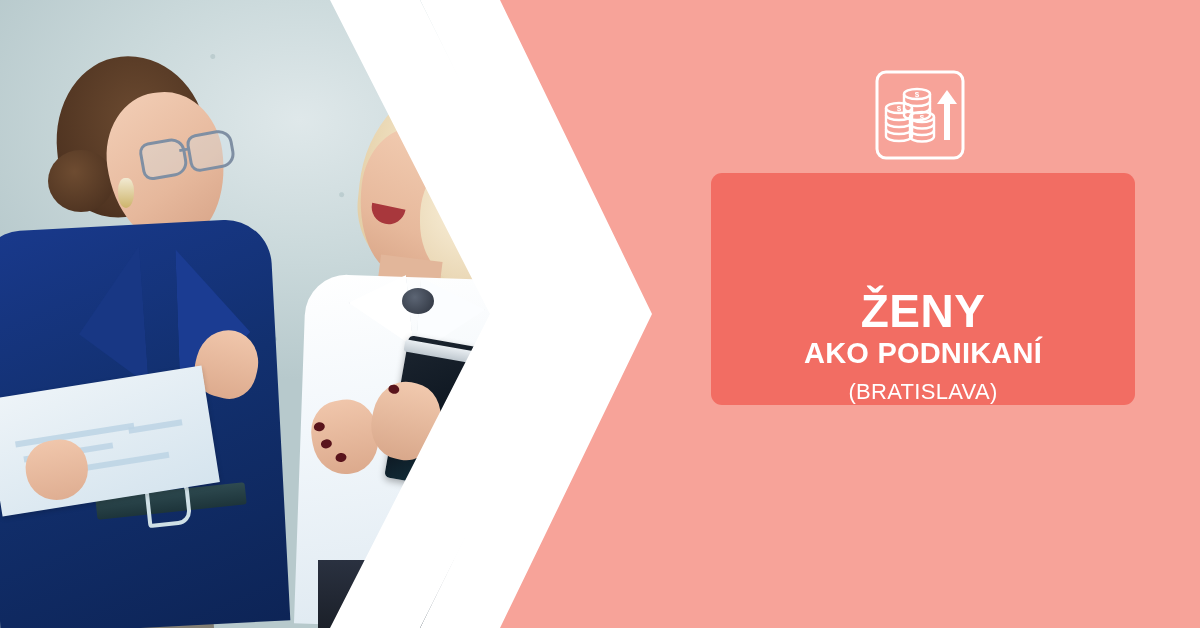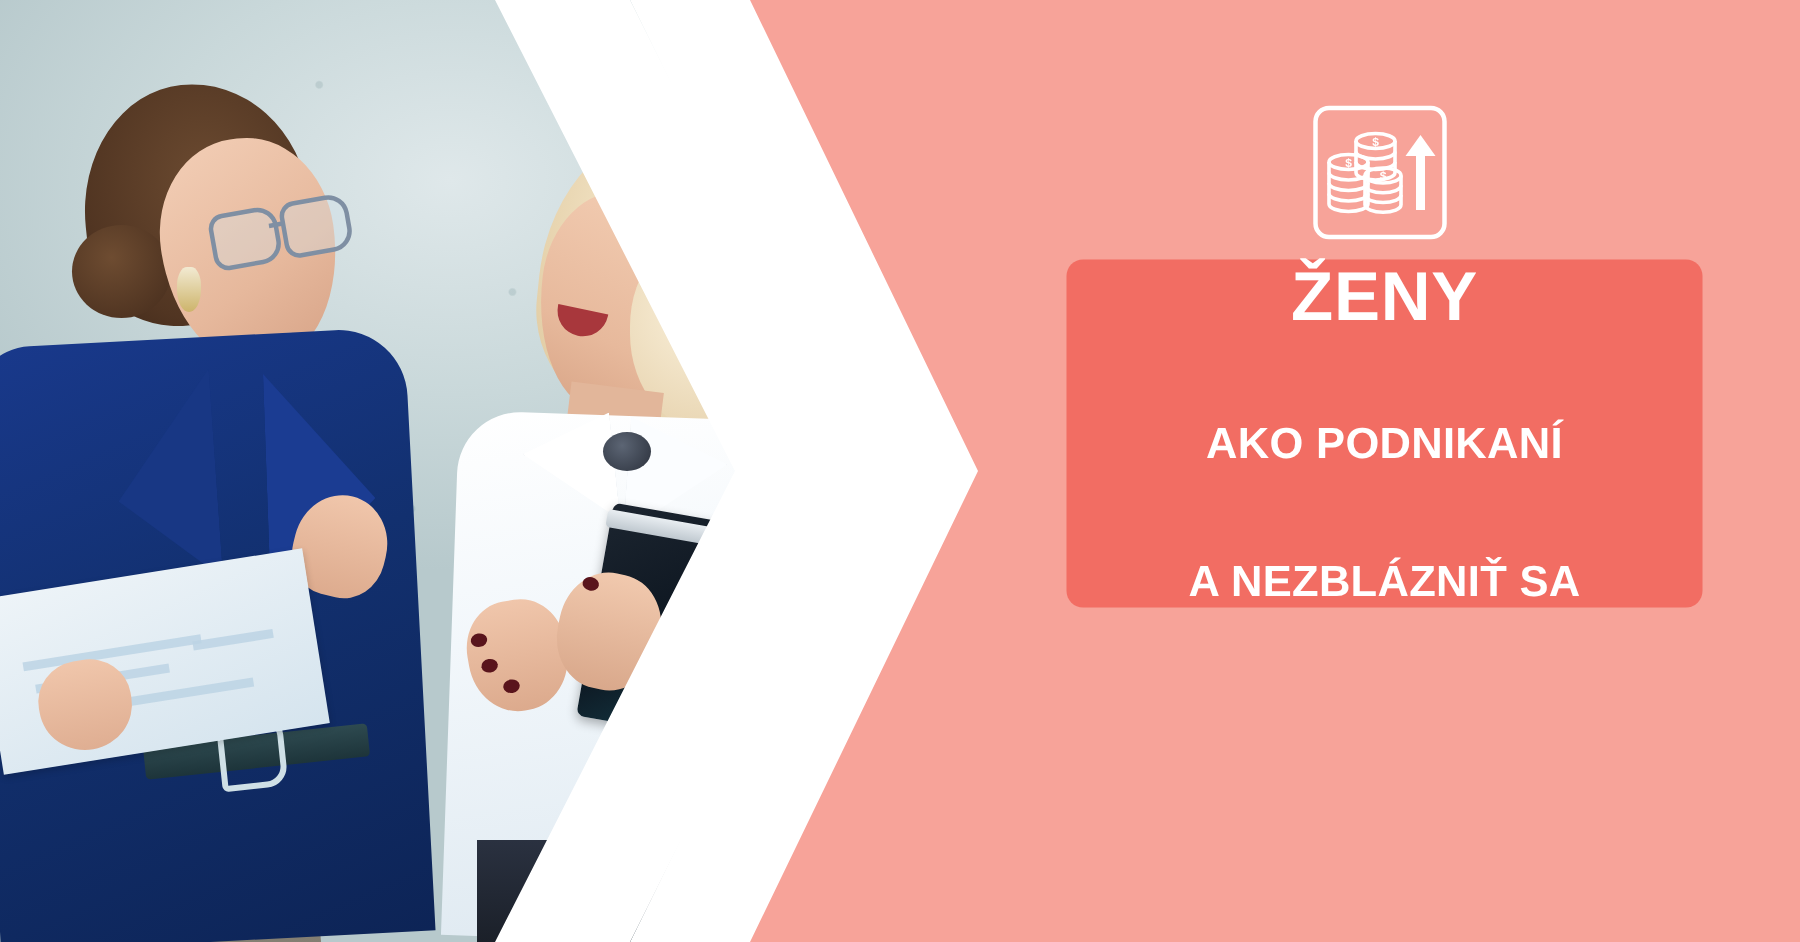--- a/index.html
+++ b/index.html
@@ -125,21 +125,21 @@
   .w2-hand2{position:absolute;left:372px;top:382px;width:68px;height:78px;
     background:linear-gradient(#f1c9ae,#d9a88b);border-radius:46% 46% 46% 46%;transform:rotate(12deg);}
   .nail{position:absolute;width:11px;height:9px;background:#59141c;border-radius:50%;}
 
   
   .icon-box{position:absolute;left:875px;top:70px;width:90px;height:90px;}
   
   .title-card{
     position:absolute;left:711px;top:173px;width:424px;height:232px;
     background:#F26D63;border-radius:11px;
-    display:flex;flex-direction:column;align-items:center;justify-content:space-between;
+    display:flex;flex-direction:column;align-items:center;justify-content:flex-end;
     text-align:center;color:#ffffff;
   }
   .t-line1{font-size:46px;font-weight:bold;line-height:1.06;letter-spacing:.5px;}
   .t-line2{font-size:46px;font-weight:bold;line-height:1.06;letter-spacing:.5px;margin-bottom:6px;}
   .t-line3{font-size:29px;font-weight:bold;line-height:1.18;letter-spacing:.2px;}
   .t-line4{font-size:29px;font-weight:bold;line-height:1.18;letter-spacing:.2px;}
   .t-city{font-size:22px;font-weight:normal;margin-top:9px;letter-spacing:.3px;}
 
   
   .footer{position:absolute;left:0;bottom:0;width:1200px;height:110px;}
@@ -233,21 +233,21 @@
       <text x="47" y="50" font-family="'Liberation Sans',sans-serif" font-size="8" font-weight="bold" fill="#ffffff" text-anchor="middle">$</text>
 
       <path d="M72 70 V31" stroke="#ffffff" stroke-width="6" fill="none"></path>
       <path d="M72 20 L82 34 L62 34 Z" fill="#ffffff"></path>
     </svg>
   </div>
 
   <div class="title-card">
     <div class="t-line1">ŽENY</div>
     <div class="t-line3">AKO PODNIKANÍ</div>
-    <div class="t-line4">A NEZBLÁZNIŤ SA</div>
+    <div class="t-city">(BRATISLAVA)</div>
   </div>
 
   <div class="footer">
 
     
 
     
 
     
 

